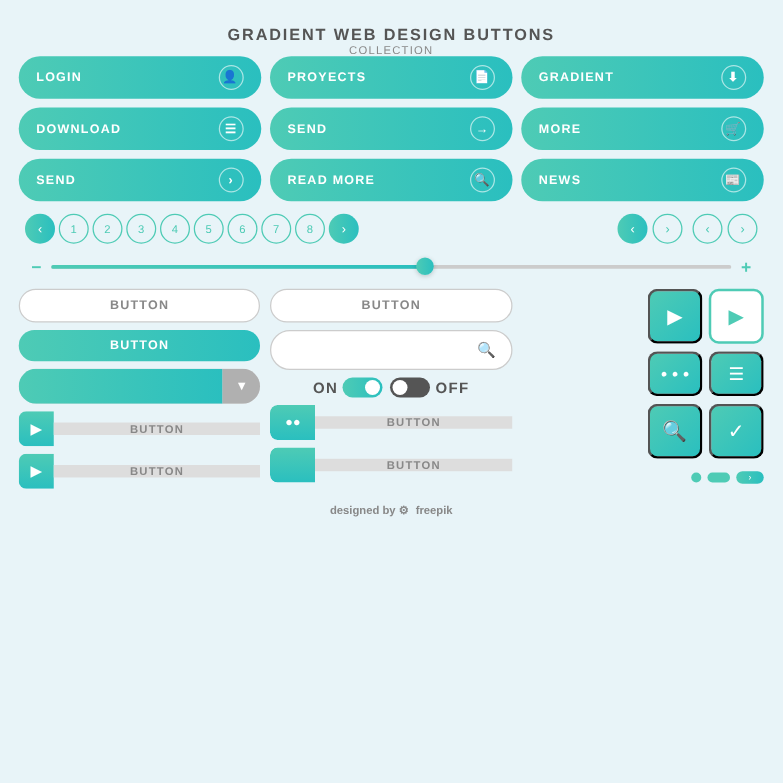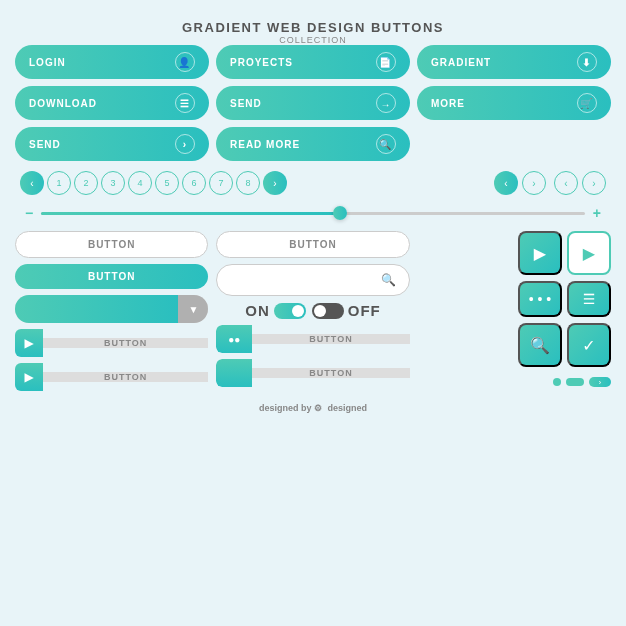--- a/index.html
+++ b/index.html
@@ -315,21 +315,21 @@
     .on-off-row {
       display: flex;
       align-items: center;
       gap: 6px;
       justify-content: center;
     }
     .toggle-switch {
       display: flex;
       align-items: center;
       gap: 4px;
-      font-size: 15px;
+      font-size: 12px;
       font-weight: 700;
       color: #555;
       letter-spacing: 1px;
     }
     .switch-body-on {
       width: 32px;
       height: 16px;
       background: linear-gradient(to right, #4ecbb5, #2abfbf);
       border-radius: 8px;
       position: relative;
@@ -555,20 +555,24 @@
   </div>
 
   <div style="display:flex;flex-direction:column;gap:7px;">
     <button class="grad-btn">
       <span>GRADIENT</span>
       <span class="icon-circle">⬇</span>
     </button>
     <button class="grad-btn">
       <span>MORE</span>
       <span class="icon-circle">🛒</span>
+    </button>
+    <button class="grad-btn">
+      <span>NEWS</span>
+      <span class="icon-circle">📰</span>
     </button>
   </div>
 </div>
 
 <div class="pagination-section">
   <div class="pagination-left">
     <button class="page-arrow">‹</button>
     <div class="page-num">1</div>
     <div class="page-num">2</div>
     <div class="page-num">3</div>
@@ -669,14 +673,14 @@
       <div class="dot-sm active"></div>
       <div class="dot-oval"></div>
       <div class="dot-arrow">›</div>
     </div>
   </div>
 </div>
 
 <div class="footer">
   <span>designed by</span>
   <span class="footer-logo"> ⚙ </span>
-  <span>designed</span>
+  <span>freepik</span>
 </div>
 
 </body></html>

